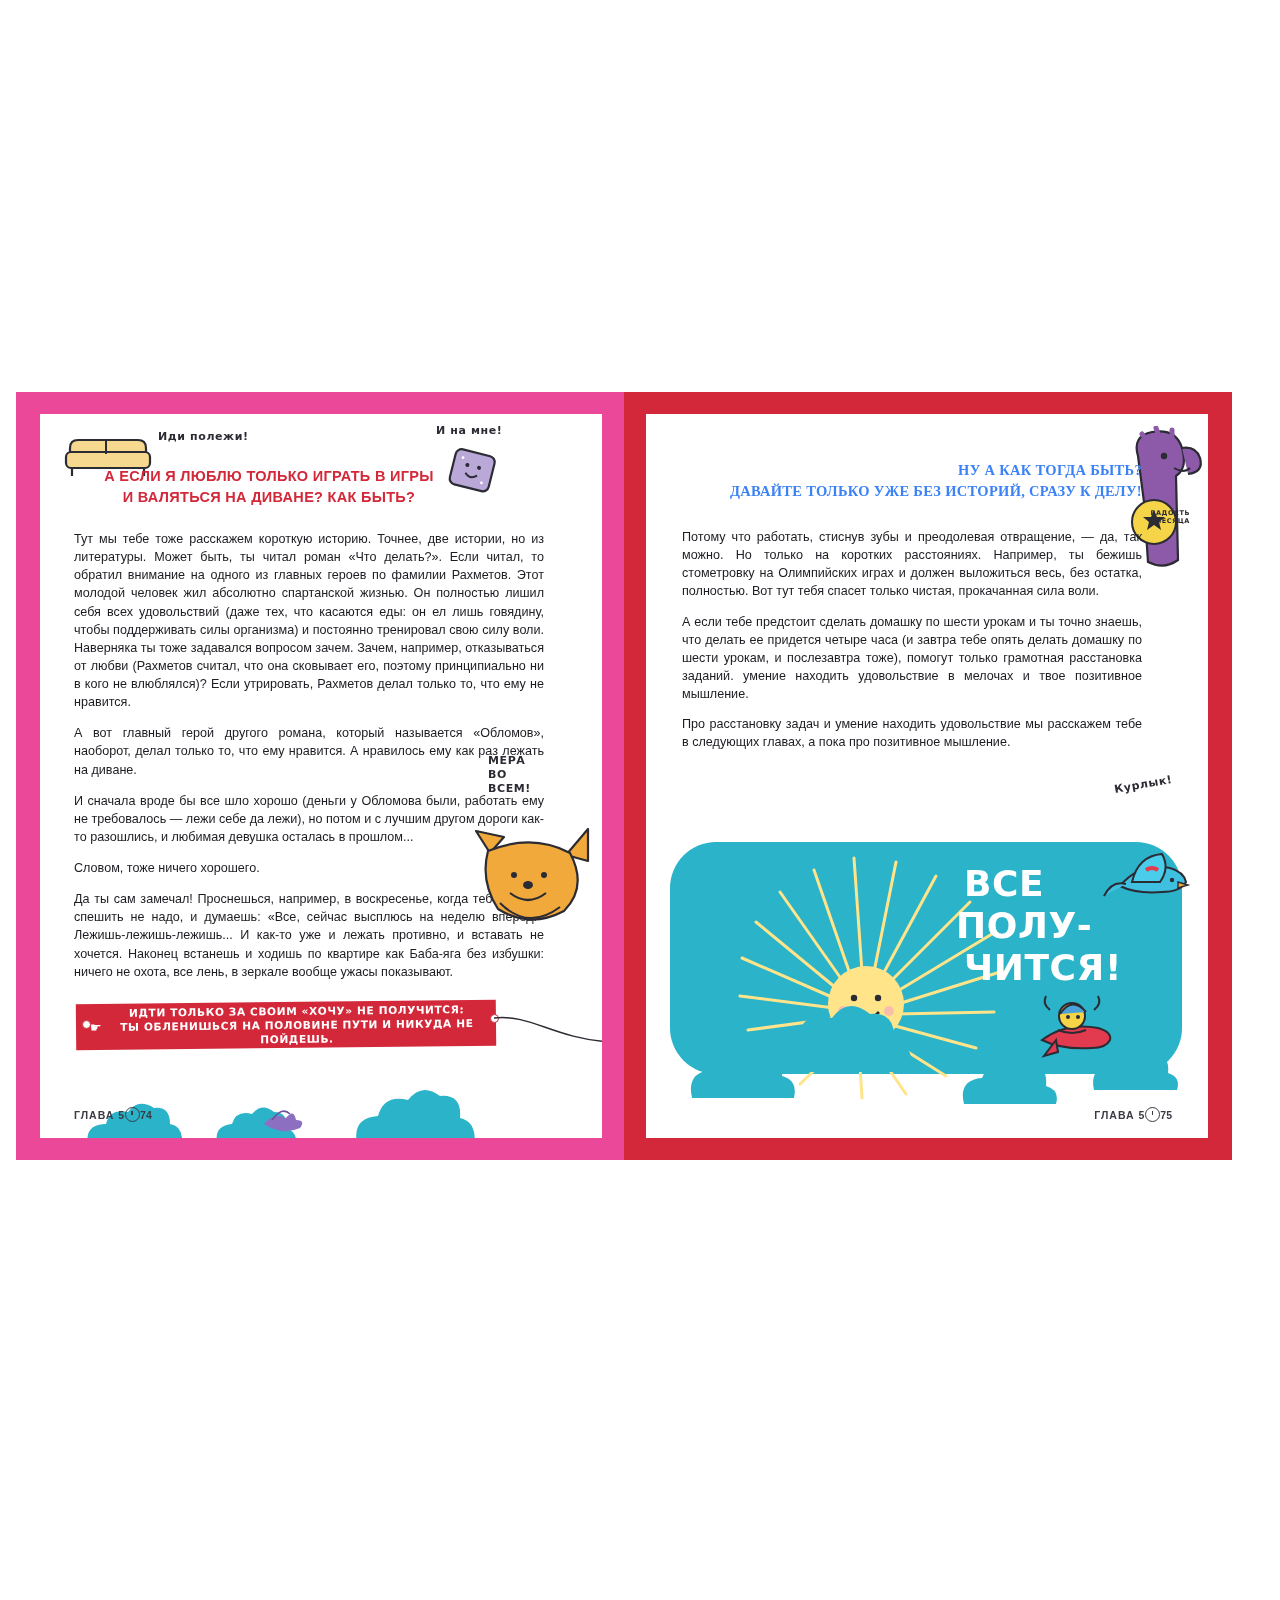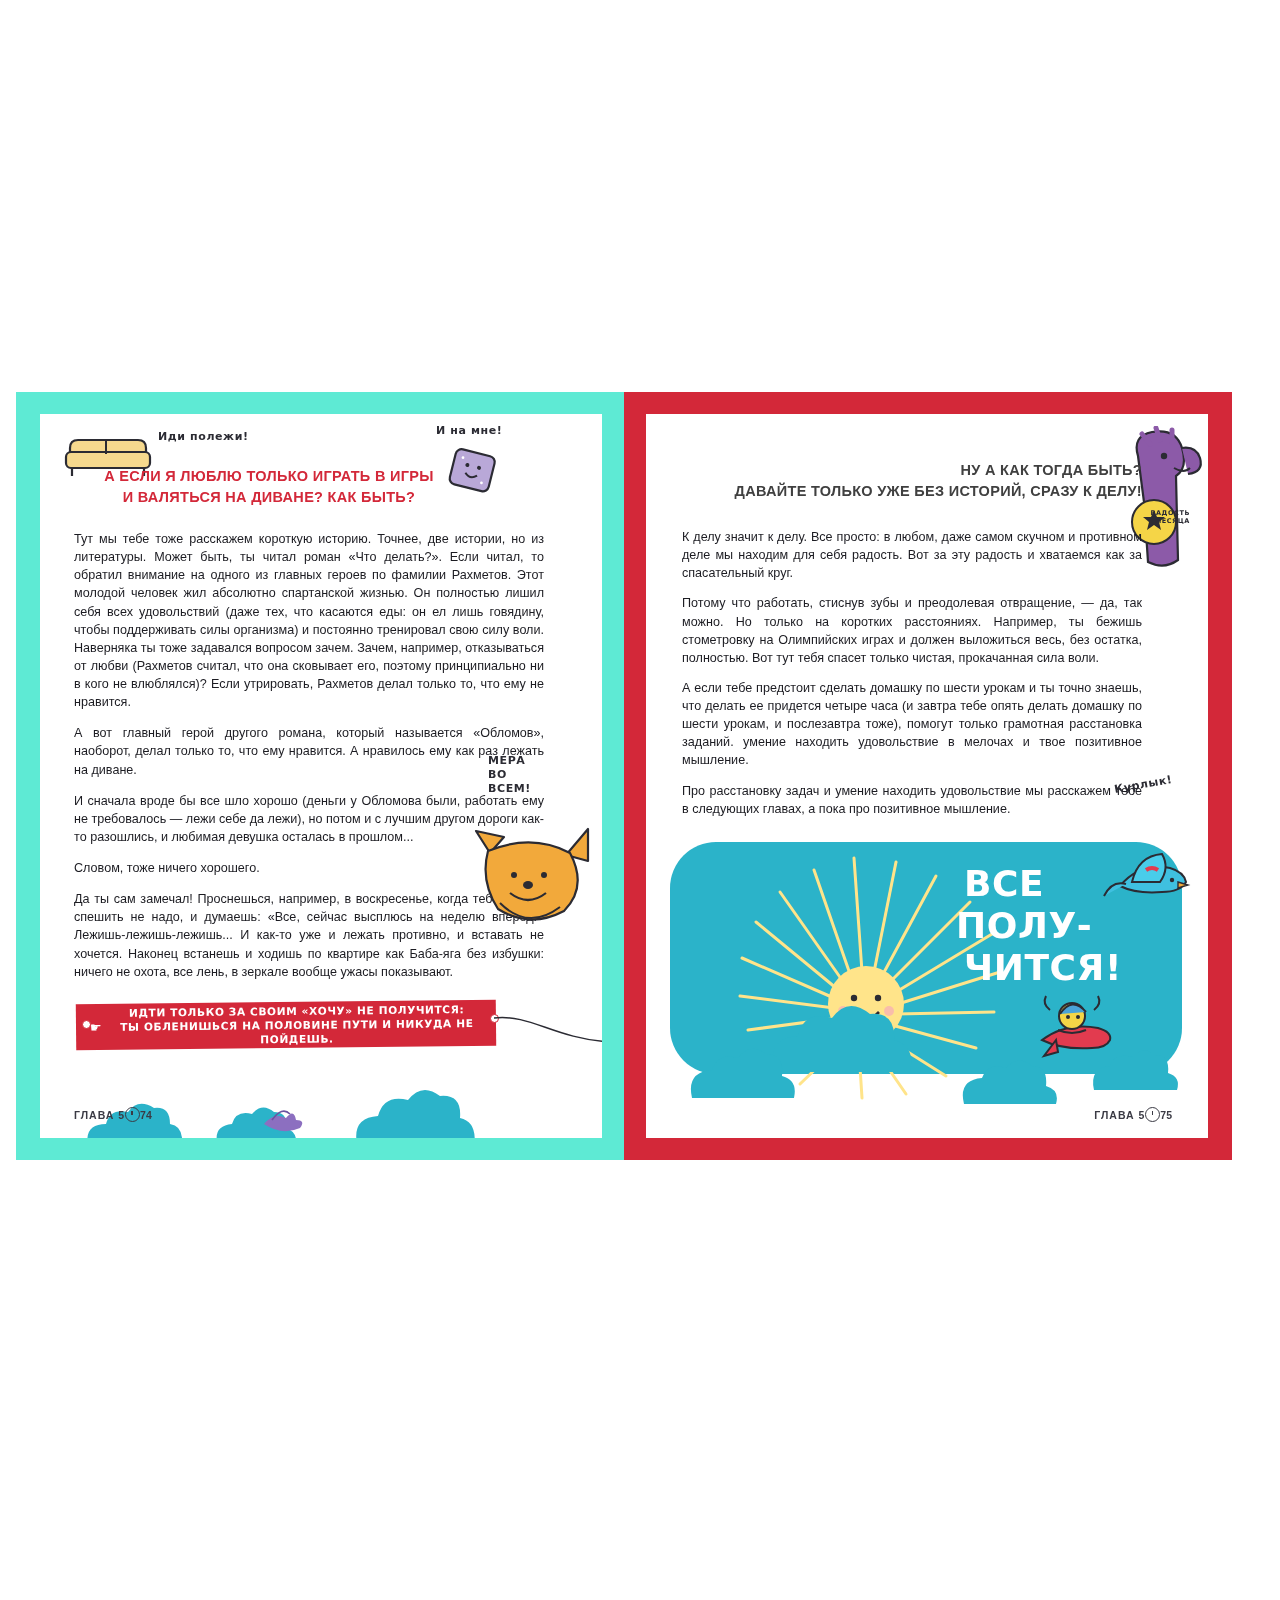--- a/index.html
+++ b/index.html
@@ -26,21 +26,21 @@
 
   
   .page {
     position: relative;
     box-sizing: border-box;
     overflow: hidden;
   }
   .page-left {
     width: 608px;
     height: 768px;
-    background: #5eead4;
+    background: #ec4899;
     padding: 22px 22px 22px 24px;
   }
   .page-right {
     width: 608px;
     height: 768px;
     background: #d32839;
     padding: 22px 24px 22px 22px;
   }
   .sheet {
     position: relative;
@@ -71,23 +71,24 @@
     letter-spacing: 0.3px;
     font-weight: bold;
   }
   .heading-left {
     color: #d32839;
     text-align: center;
     margin-left: 80px;
     width: 390px;
   }
   .heading-right {
-    color: #404040;
+    color: #3b82f6;
     text-align: right;
     font-size: 14px;
+    font-family: Liberation Serif, serif;
   }
 
   p.body {
     margin: 0 0 12px 0;
     font-size: 12.6px;
     line-height: 1.44;
     color: #1c1c22;
     text-align: justify;
   }
   .left-body p.body { margin-bottom: 13px; }
@@ -278,21 +279,20 @@
         <span>МЕСЯЦА</span>
       </div>
 
       <div class="content-right">
         <h2 class="heading heading-right">
           <span>НУ А КАК ТОГДА БЫТЬ?</span><br>
           <span>ДАВАЙТЕ ТОЛЬКО УЖЕ БЕЗ ИСТОРИЙ, СРАЗУ К ДЕЛУ!</span>
         </h2>
 
         <div class="right-body">
-          <p class="body">К делу значит к делу. Все просто: в любом, даже самом скучном и противном деле мы находим для себя радость. Вот за эту радость и хватаемся как за спасательный круг.</p>
           <p class="body">Потому что работать, стиснув зубы и преодолевая отвращение, — да, так можно. Но только на коротких расстояниях. Например, ты бежишь стометровку на Олимпийских играх и должен выложиться весь, без остатка, полностью. Вот тут тебя спасет только чистая, прокачанная сила воли.</p>
           <p class="body">А если тебе предстоит сделать домашку по шести урокам и ты точно знаешь, что делать ее придется четыре часа (и завтра тебе опять делать домашку по шести урокам, и послезавтра тоже), помогут только грамотная расстановка заданий. умение находить удовольствие в мелочах и твое позитивное мышление.</p>
           <p class="body">Про расстановку задач и умение находить удовольствие мы расскажем тебе в следующих главах, а пока про позитивное мышление.</p>
         </div>
       </div>
 
       <div class="abs" style="left:18px; top:408px; width:528px; height:300px;">
         <svg width="528" height="300" viewBox="0 0 528 300">
           <rect x="6" y="20" width="512" height="232" rx="46" fill="#2bb3c9"></rect>
           <g stroke="#ffe48a" stroke-width="3" stroke-linecap="round">

